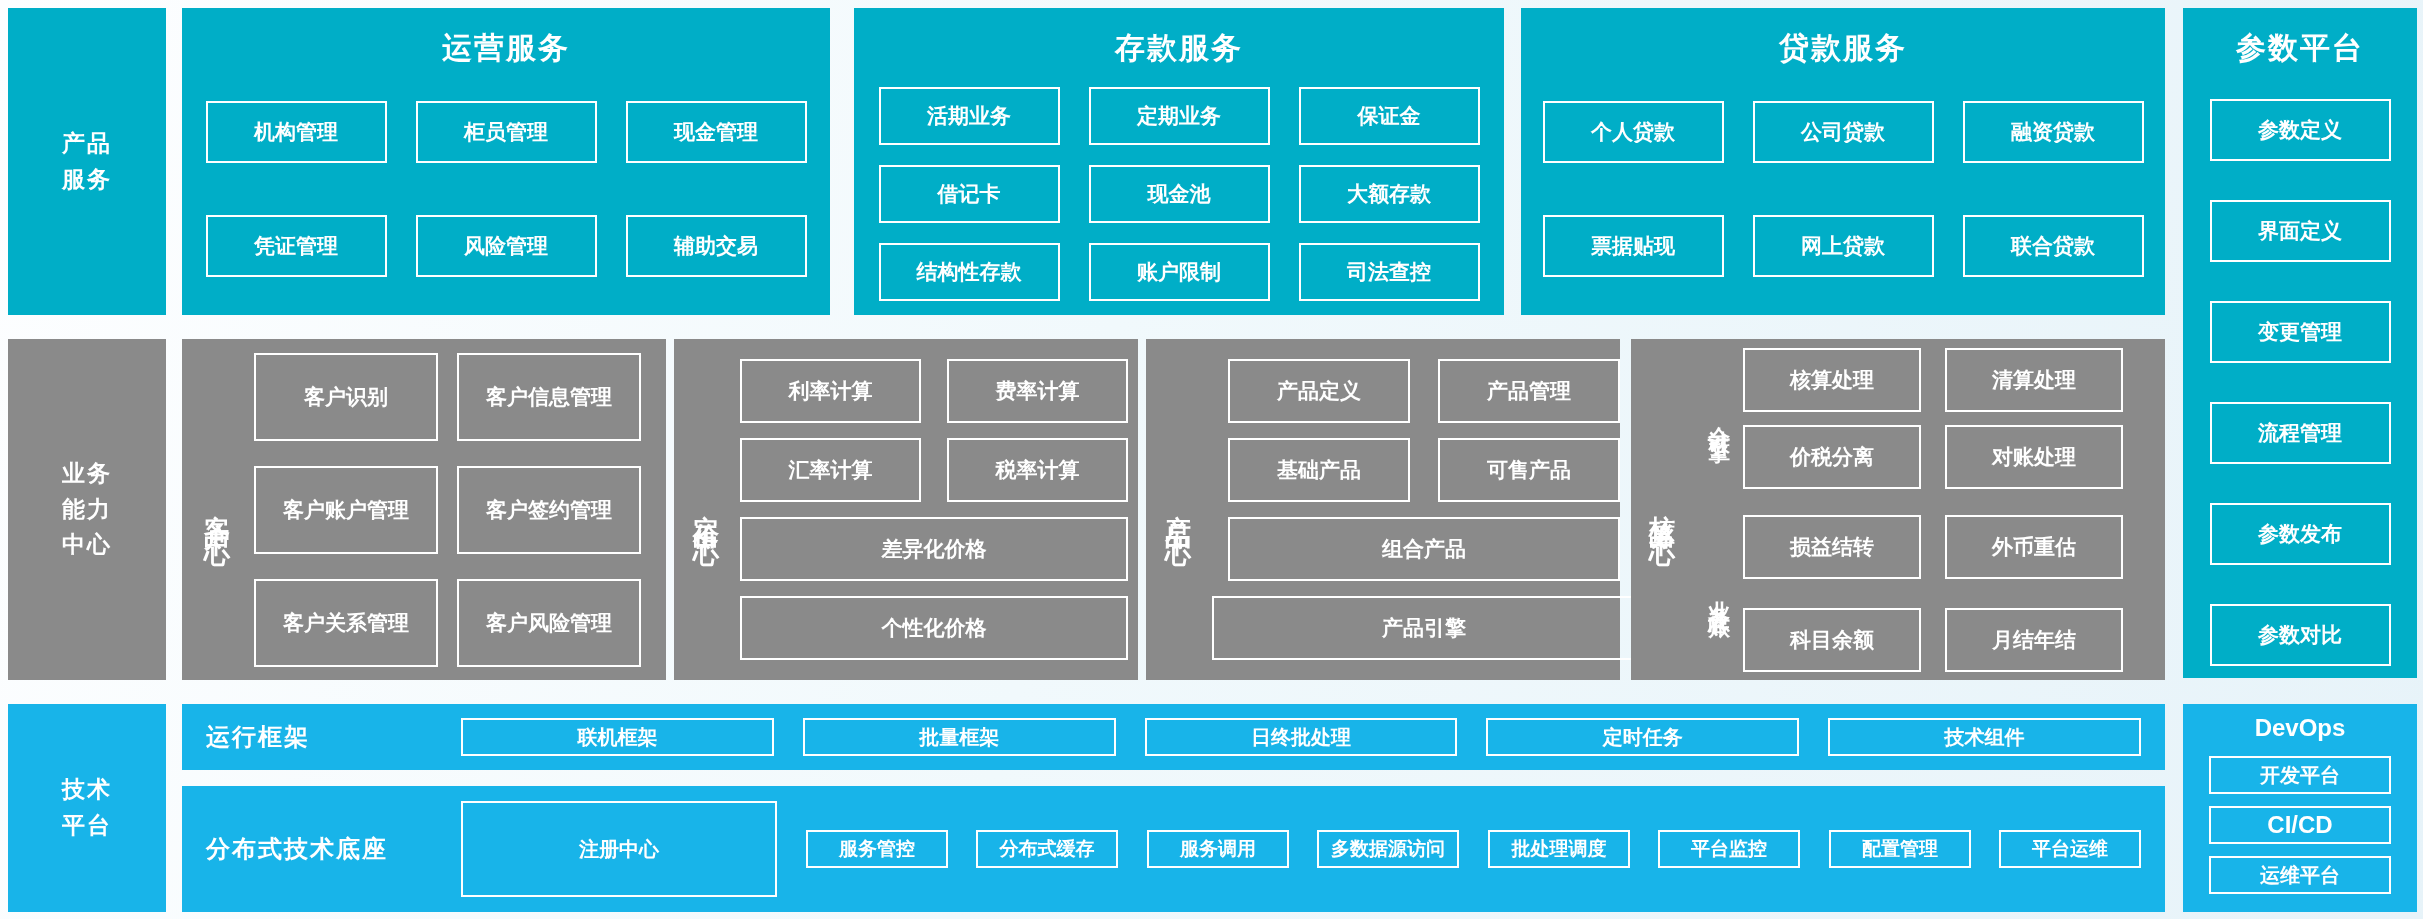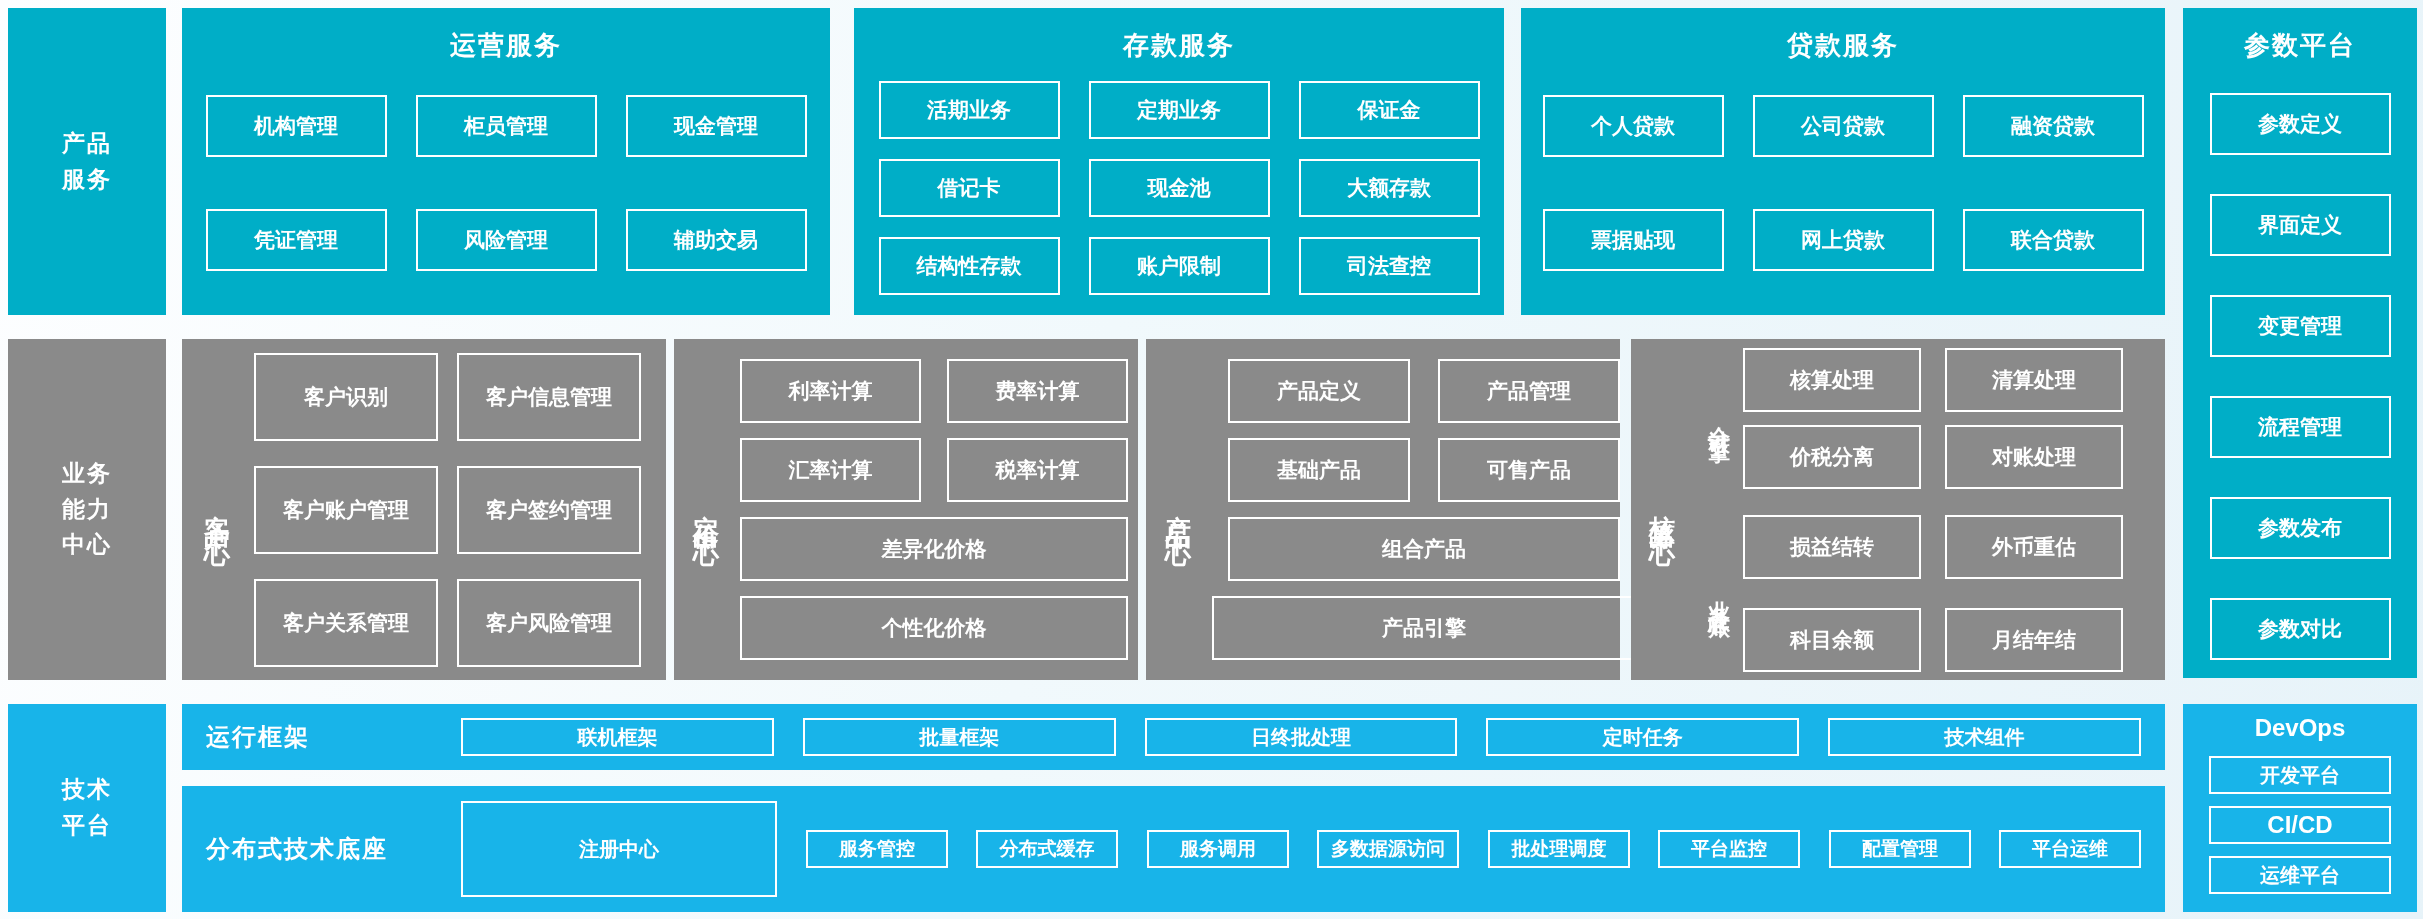--- a/index.html
+++ b/index.html
@@ -10,21 +10,21 @@
     font-weight:700;color:#fff;
   }
   .abs{position:absolute;box-sizing:border-box;}
   .teal{background:var(--teal,#00AEC7);}
   .gray{background:var(--gray,#8A8A8A);}
   .blue{background:var(--blue,#18B4E9);}
   .cell{
     border:2px solid #fff;display:flex;align-items:center;justify-content:center;
     font-size:21px;text-align:center;box-sizing:border-box;white-space:nowrap;
   }
-  .title{text-align:center;font-size:26px;letter-spacing:2px;}
+  .title{text-align:center;font-size:30px;letter-spacing:2px;}
   .sb{display:flex;align-items:center;justify-content:center;text-align:center;}
   .sb-lines{font-size:23px;line-height:1.55;letter-spacing:2px;}
   .vwrap{display:flex;align-items:center;justify-content:center;flex:none;}
   .vlabel{writing-mode:vertical-rl;text-orientation:upright;font-size:26px;letter-spacing:8px;}
   .vlabel.small{font-size:22px;letter-spacing:5px;}
   .grid{display:grid;justify-content:center;}
   .g3{grid-template-columns:repeat(3,181px);}
   .g2{grid-template-columns:repeat(2,184px);}
   .h62{height:62px;}
   .h58{height:58px;}

